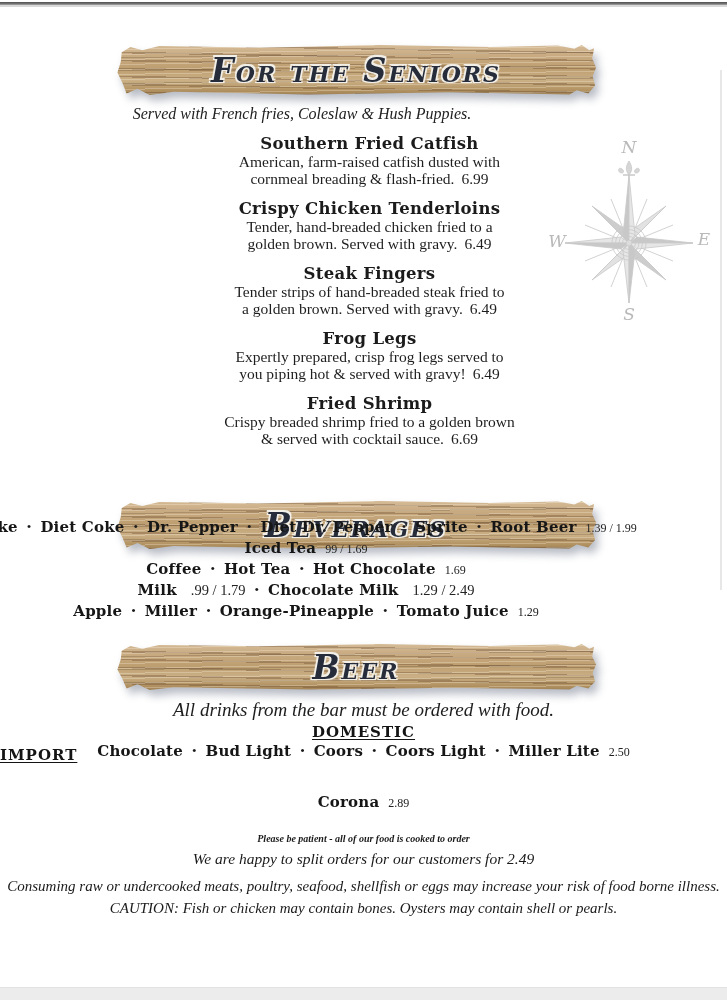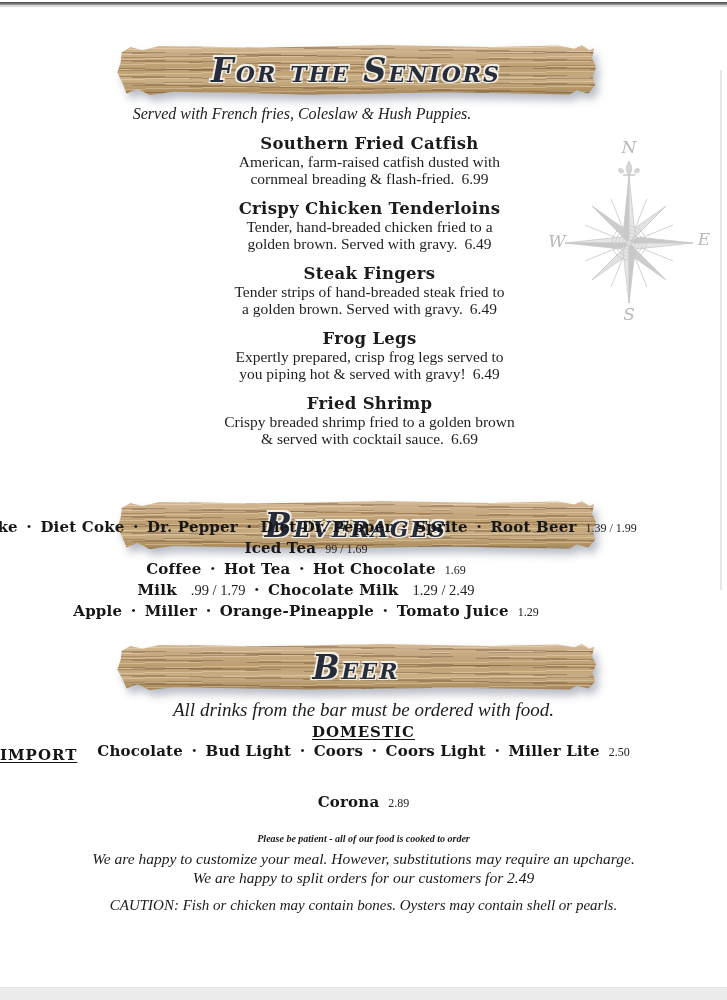--- a/index.html
+++ b/index.html
@@ -271,20 +271,20 @@
   </div>
 
   <div class="beer-h2"><span class="beer-heading">IMPORT</span></div>
   <div class="bev-line beer-l2">
     <span class="bname">Corona</span>
     <span class="bprice">2.89</span>
   </div>
 
   <div class="footer">
     <div class="f-bold">Please be patient - all of our food is cooked to order</div>
-    <div class="f-line">We are happy to customize your meal.  However, substitutions may require an upcharge.</div>
     <div class="f-line">We are happy to split orders for our customers for 2.49</div>
     <div class="f-gap"></div>
+    <div class="f-wide">Consuming raw or undercooked meats, poultry, seafood, shellfish or eggs may increase your risk of food borne illness.</div>
     <div class="f-wide">CAUTION:  Fish or chicken may contain bones.  Oysters may contain shell or pearls.</div>
   </div>
 
   <div class="scan-bottom"></div>
 </div>
 
 </body></html>

